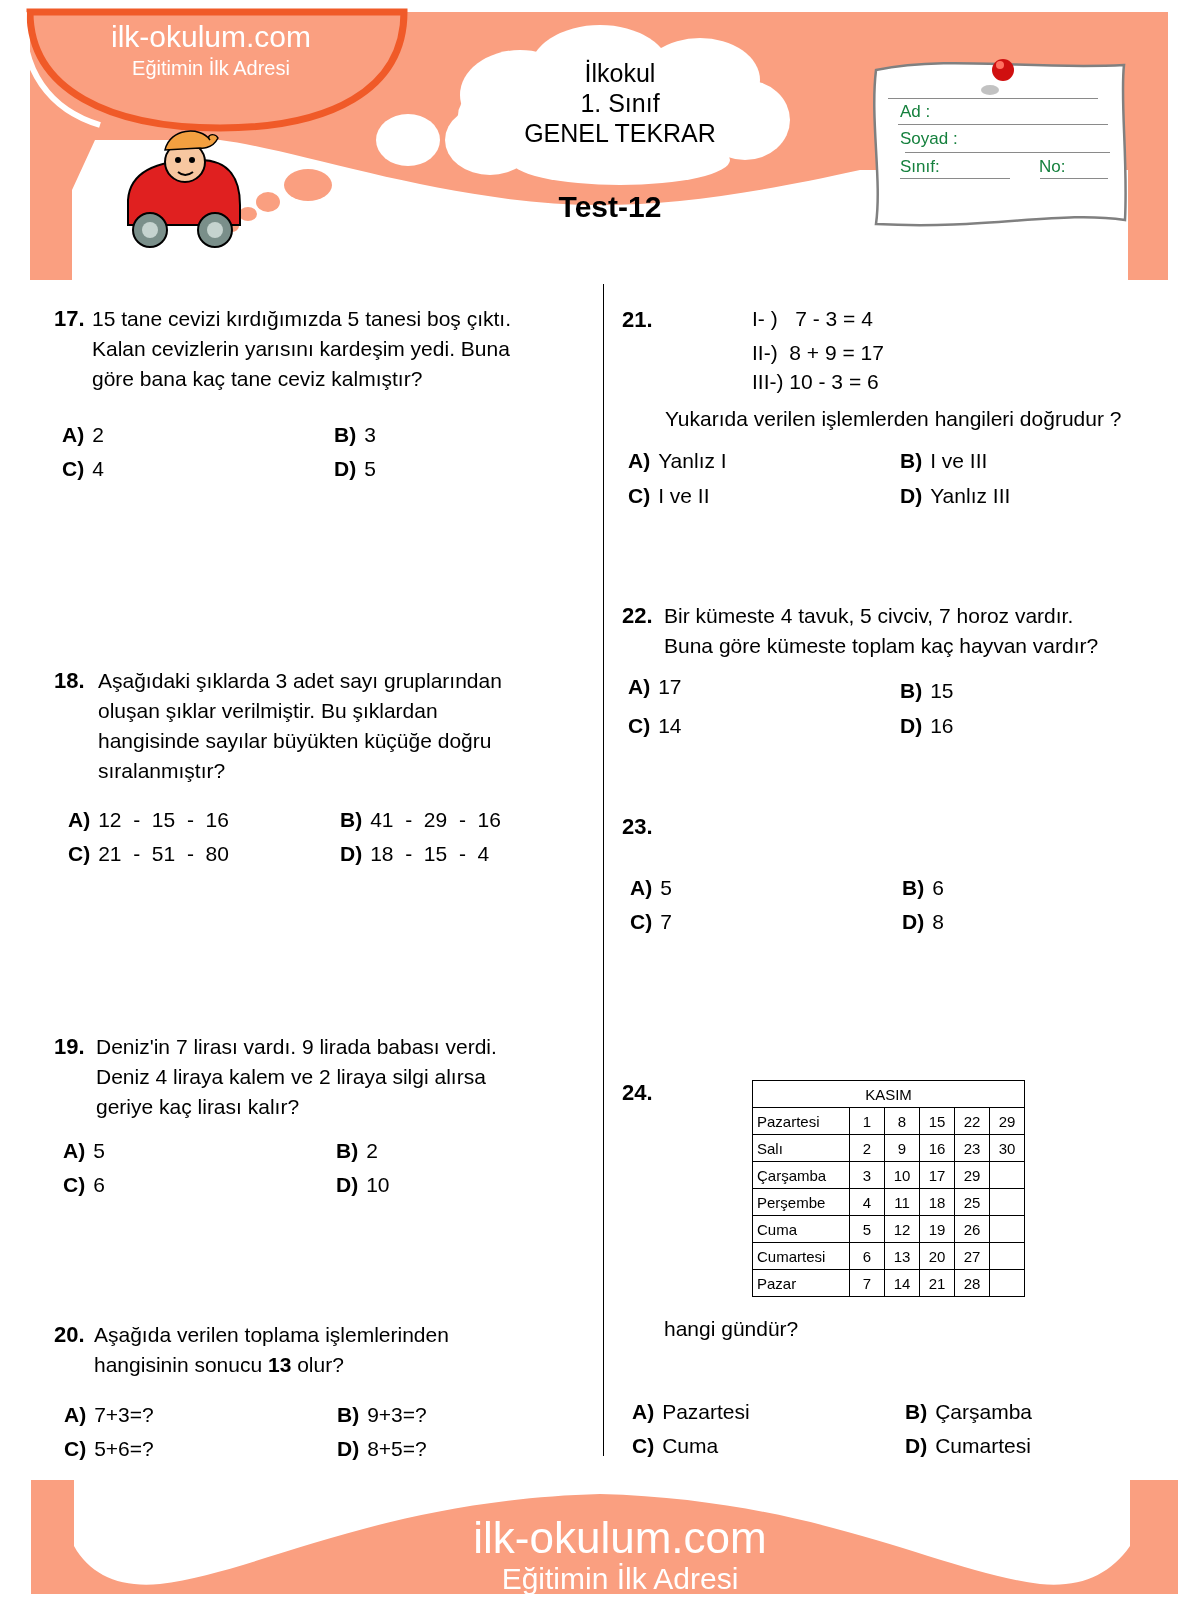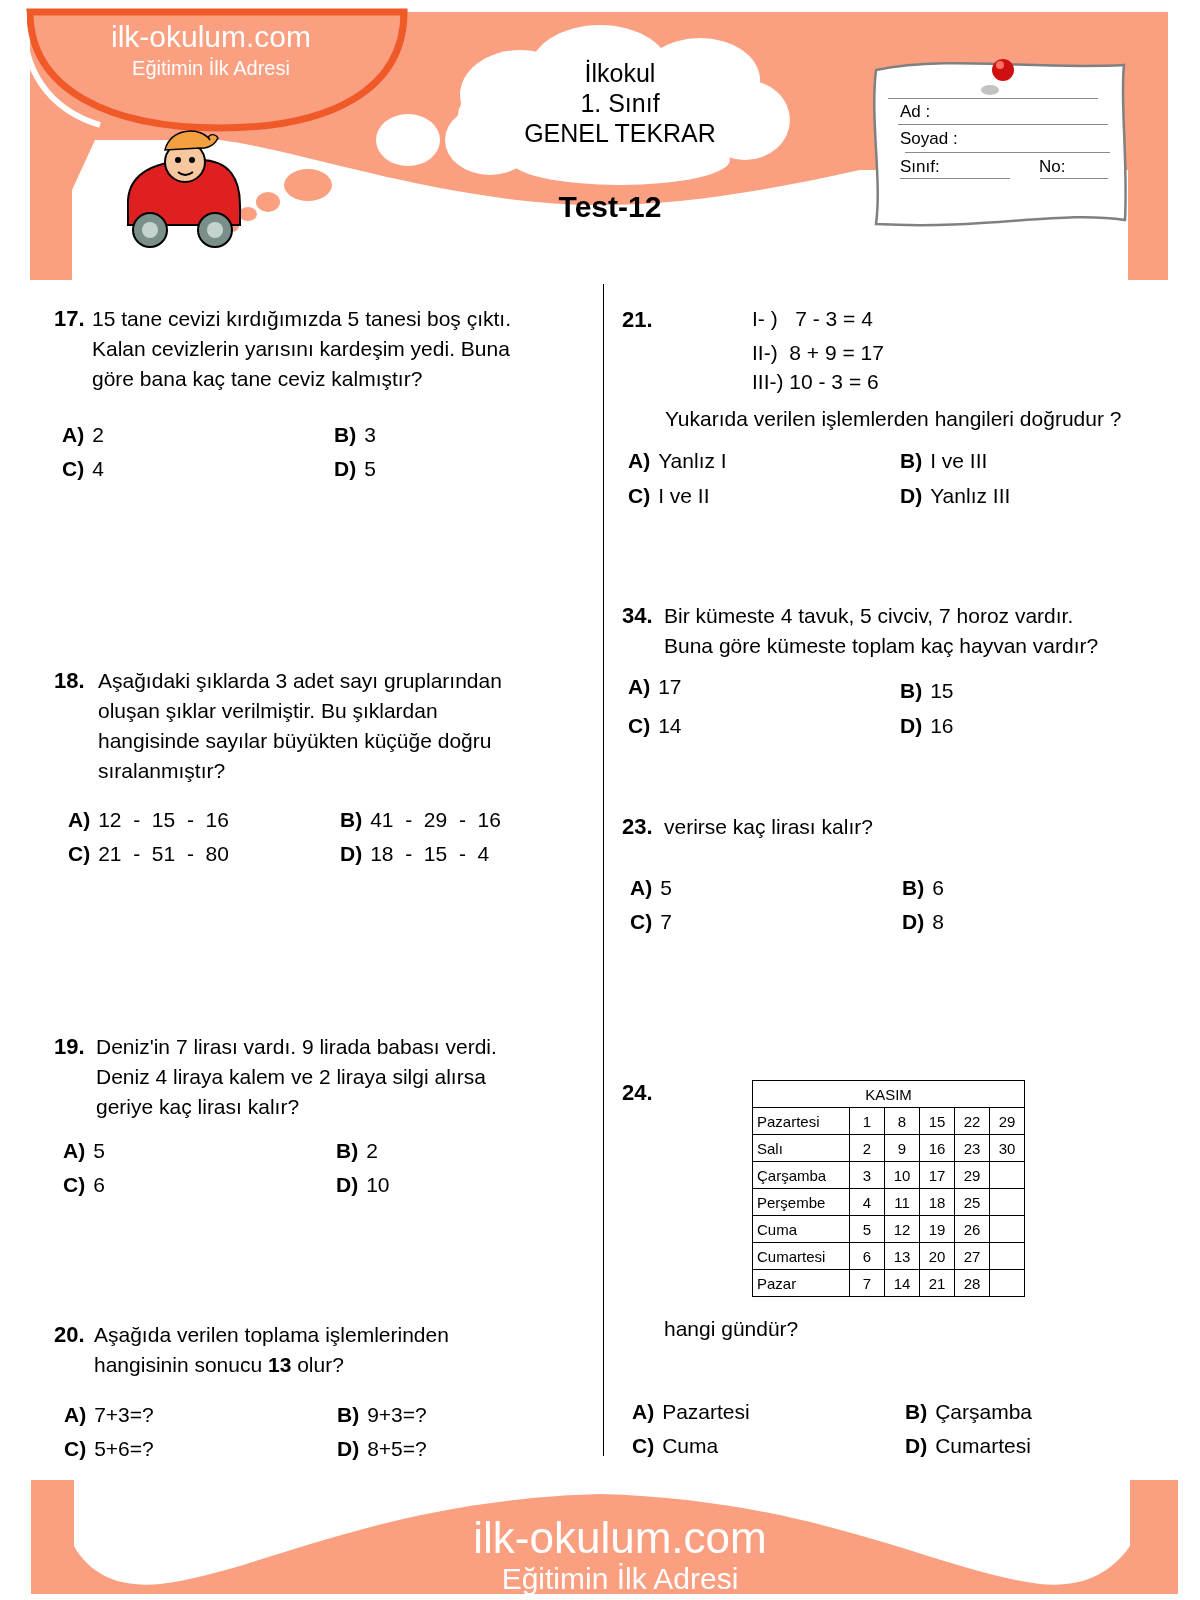--- a/index.html
+++ b/index.html
@@ -6,21 +6,21 @@
   body { width:1200px; height:1600px; position:relative; background:#ffffff; overflow:hidden;
          font-family:"Liberation Sans", sans-serif; color:#000; }
   .abs { position:absolute; }
 
   
   #hdr-svg { position:absolute; left:0; top:0; }
   .logo-title { position:absolute; left:96px; top:20px; width:230px; text-align:center; color:#fff; font-size:30px; line-height:34px; }
   .logo-sub { position:absolute; left:96px; top:56px; width:230px; text-align:center; color:#fff; font-size:20px; line-height:24px; }
   .cloud-text { position:absolute; left:480px; top:58px; width:280px; text-align:center; font-size:25px; line-height:30px; }
   .test-title { position:absolute; left:500px; top:190px; width:220px; text-align:center; font-size:30px; font-weight:bold; }
-  .namecard-line { position:absolute; font-size:17px; color:#000000; }
+  .namecard-line { position:absolute; font-size:17px; color:#15803d; }
   .nc-rule { position:absolute; height:1px; background:#8a8a8a; }
 
   
   .col-divider { position:absolute; left:603px; top:284px; width:1px; height:1172px; background:#000; }
 
   
   .q { position:absolute; font-size:21px; line-height:30px; }
   .qnum { font-weight:bold; font-size:22px; position:absolute; left:0; top:0; }
   .qtext { position:absolute; left:38px; top:0; }
   .opt { position:absolute; font-size:21px; line-height:30px; white-space:pre; }
@@ -172,35 +172,34 @@
 <div class="opt" style="left:752px;top:304px;"><span>I- )</span>   <span>7 - 3 = 4</span></div>
 <div class="opt" style="left:752px;top:338px;"><span>II-)</span>  <span>8 + 9 = 17</span></div>
 <div class="opt" style="left:752px;top:367px;"><span>III-)</span> <span>10 - 3 = 6</span></div>
 <div class="opt" style="left:665px;top:404px;">Yukarıda verilen işlemlerden hangileri doğrudur ?</div>
 <div class="opt" style="left:628px;top:446px;"><b>A)</b><span>Yanlız I</span></div>
 <div class="opt" style="left:900px;top:446px;"><b>B)</b><span>I ve III</span></div>
 <div class="opt" style="left:628px;top:481px;"><b>C)</b><span>I ve II</span></div>
 <div class="opt" style="left:900px;top:481px;"><b>D)</b><span>Yanlız III</span></div>
 
 <div class="q" style="left:622px;top:601px;width:560px;">
-  <span class="qnum">34.</span>
+  <span class="qnum">22.</span>
   <div class="qtext" style="left:42px;">
     <div>Bir kümeste 4 tavuk, 5 civciv, 7 horoz vardır.</div>
     <div>Buna göre kümeste toplam kaç hayvan vardır?</div>
   </div>
 </div>
 <div class="opt" style="left:628px;top:672px;text-align:center;"><b>A)</b><span>17</span></div>
 <div class="opt" style="left:900px;top:676px;"><b>B)</b><span>15</span></div>
 <div class="opt" style="left:628px;top:711px;"><b>C)</b><span>14</span></div>
 <div class="opt" style="left:900px;top:711px;"><b>D)</b><span>16</span></div>
 
 <div class="q" style="left:622px;top:812px;width:560px;">
   <span class="qnum">23.</span>
   <div class="qtext" style="left:42px;">
-    <div>verirse kaç lirası kalır?</div>
   </div>
 </div>
 <div class="opt" style="left:630px;top:873px;"><b>A)</b><span>5</span></div>
 <div class="opt" style="left:902px;top:873px;"><b>B)</b><span>6</span></div>
 <div class="opt" style="left:630px;top:907px;"><b>C)</b><span>7</span></div>
 <div class="opt" style="left:902px;top:907px;"><b>D)</b><span>8</span></div>
 
 <div class="q" style="left:622px;top:1078px;">
   <span class="qnum">24.</span>
 </div>

